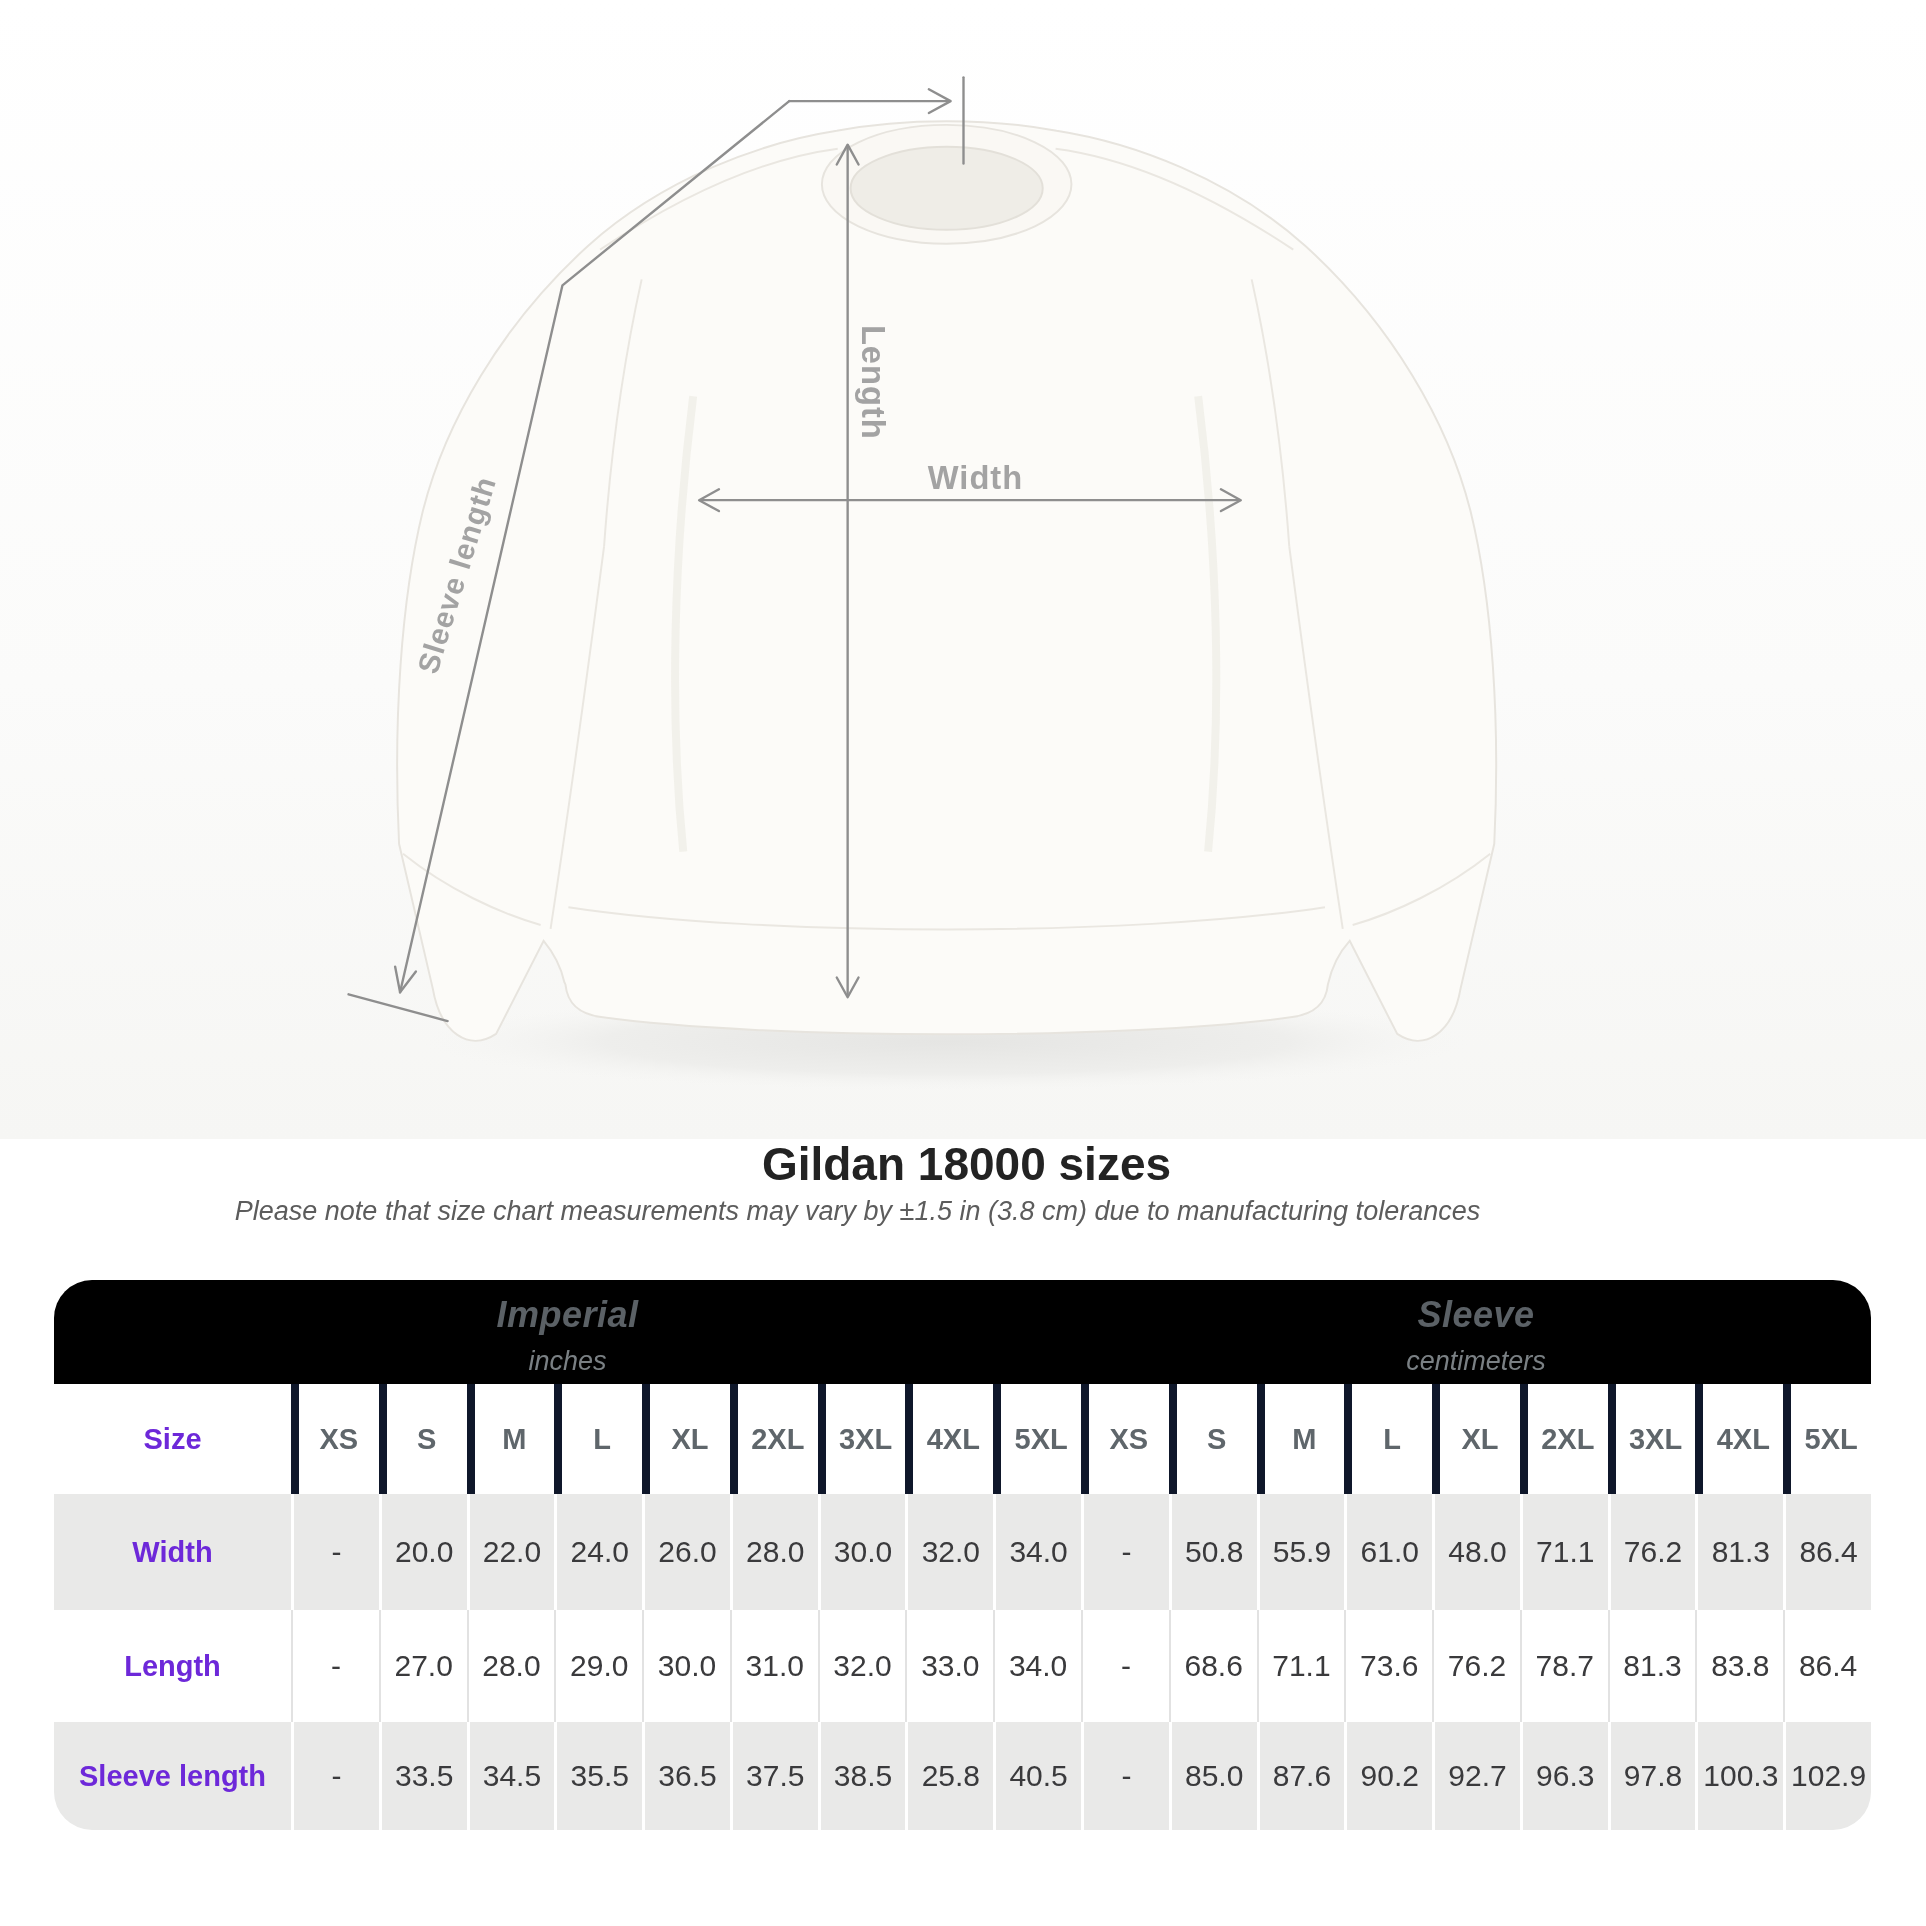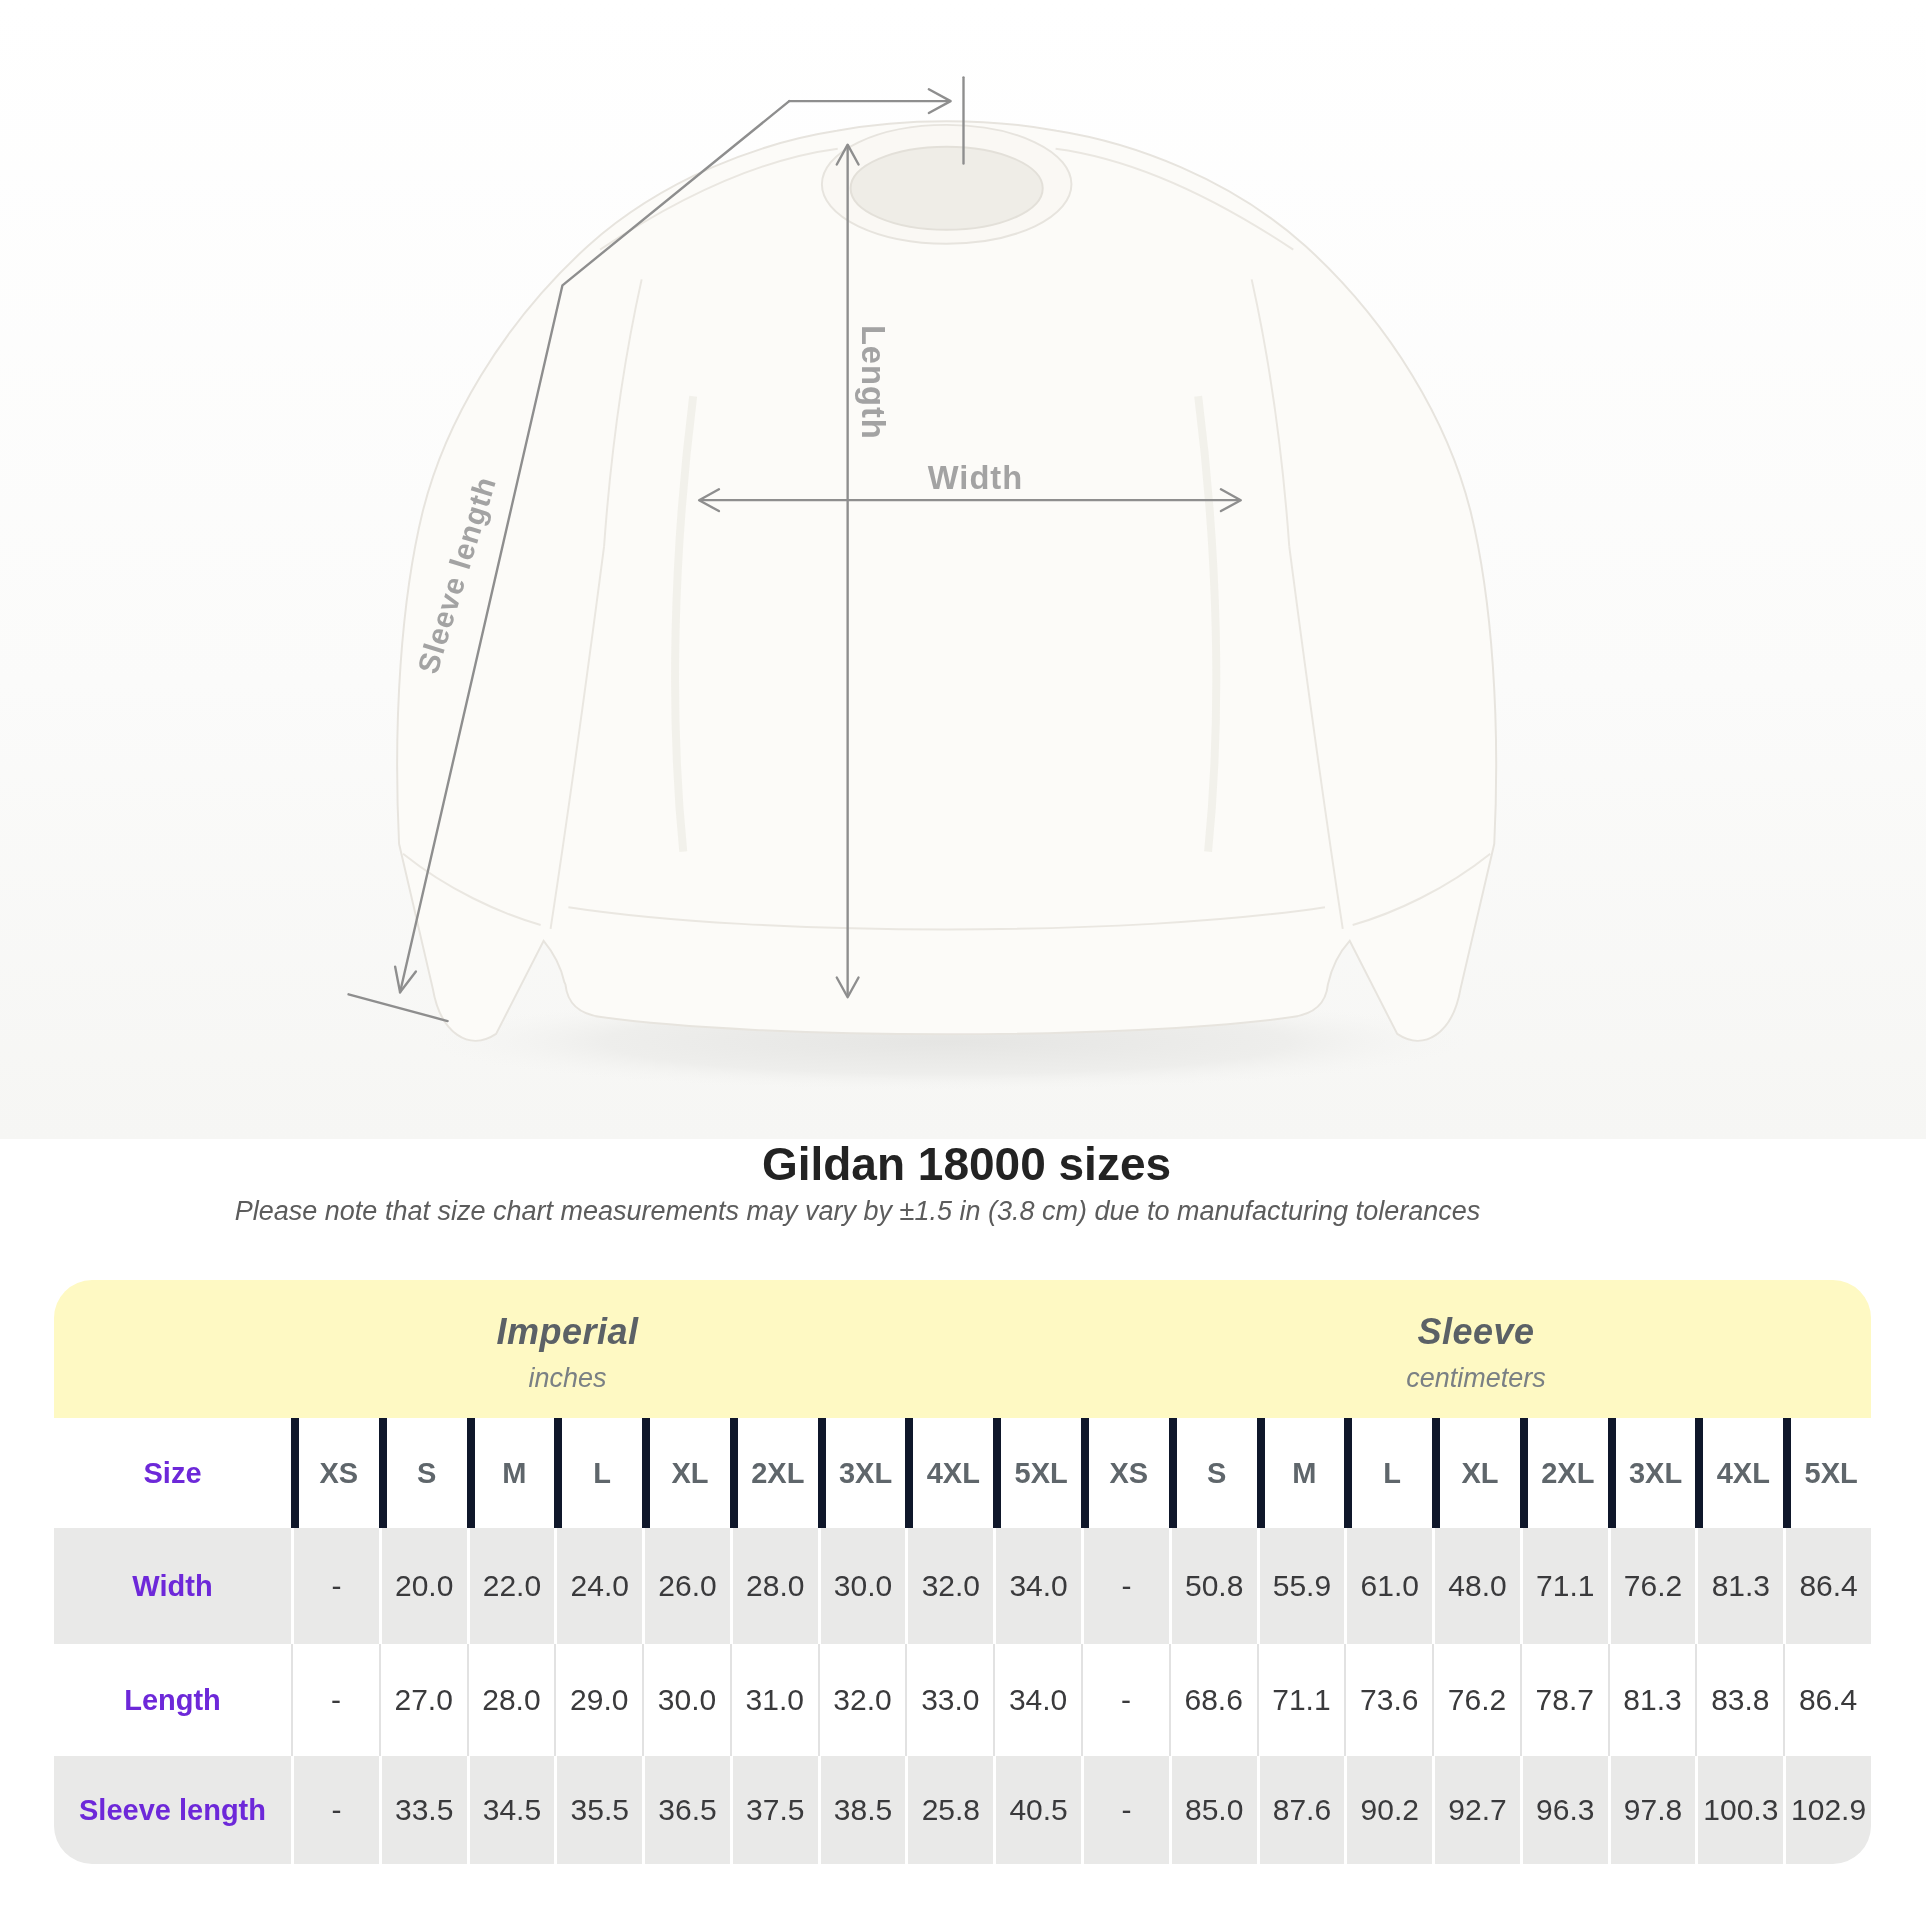--- a/index.html
+++ b/index.html
@@ -20,21 +20,21 @@
   }
   .page-subtitle{
     position:absolute;left:0;top:1196px;width:1715px;
     text-align:center;font-size:27px;font-style:italic;color:#5c5c5c;
   }
 
   .size-table{
     position:absolute;left:54px;top:1280px;width:1817px;
   }
   .band-header{
-    height:138px;background:#fef9c3;border-radius:38px 38px 0 0;
+    height:104px;background:#000000;border-radius:38px 38px 0 0;
     display:grid;grid-template-columns:1027px 1fr;
   }
   .group-header{
     display:flex;flex-direction:column;align-items:center;justify-content:center;
     padding-top:6px;
   }
   .group-title{
     font-size:36px;font-weight:bold;font-style:italic;color:#5b6166;letter-spacing:0.5px;
   }
   .group-sub{

